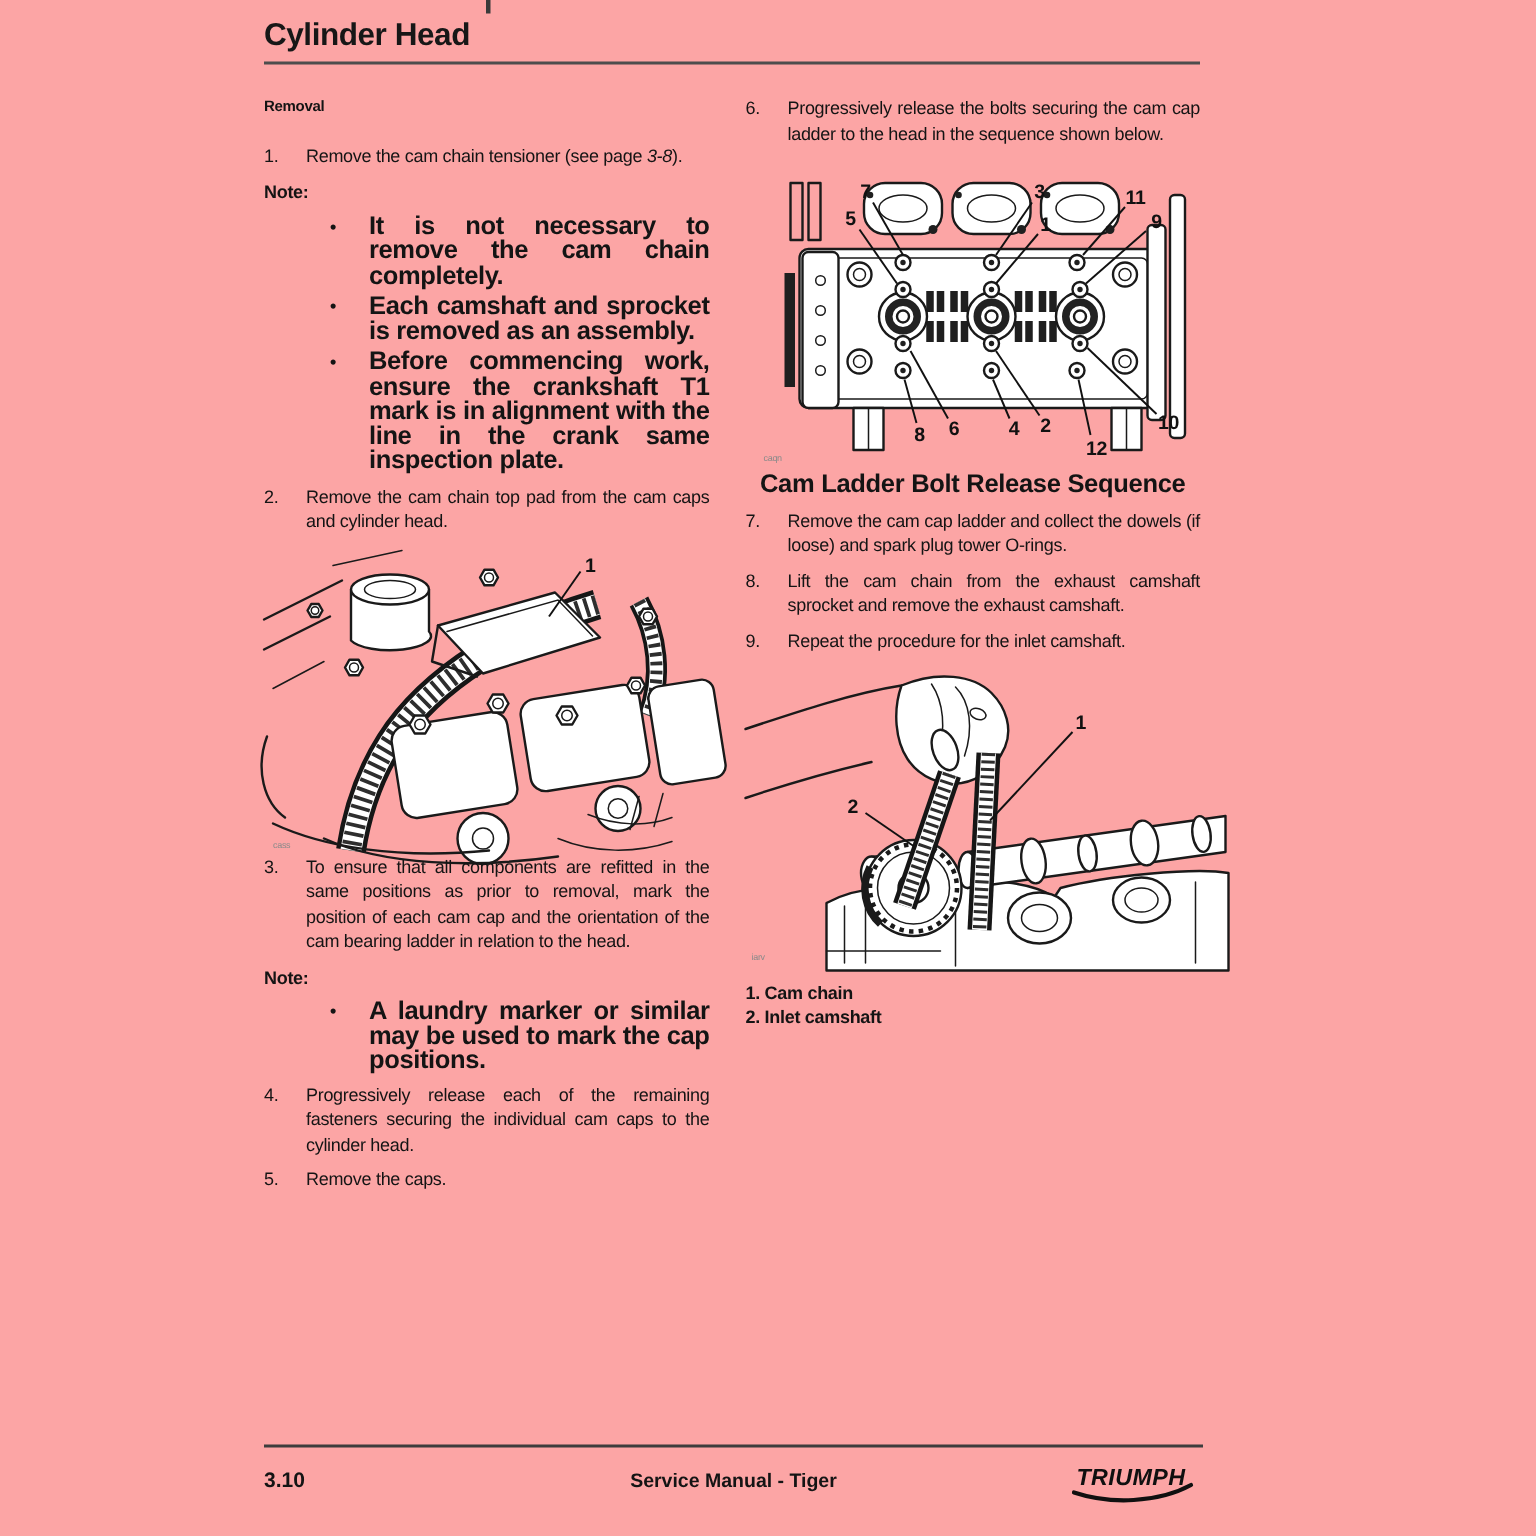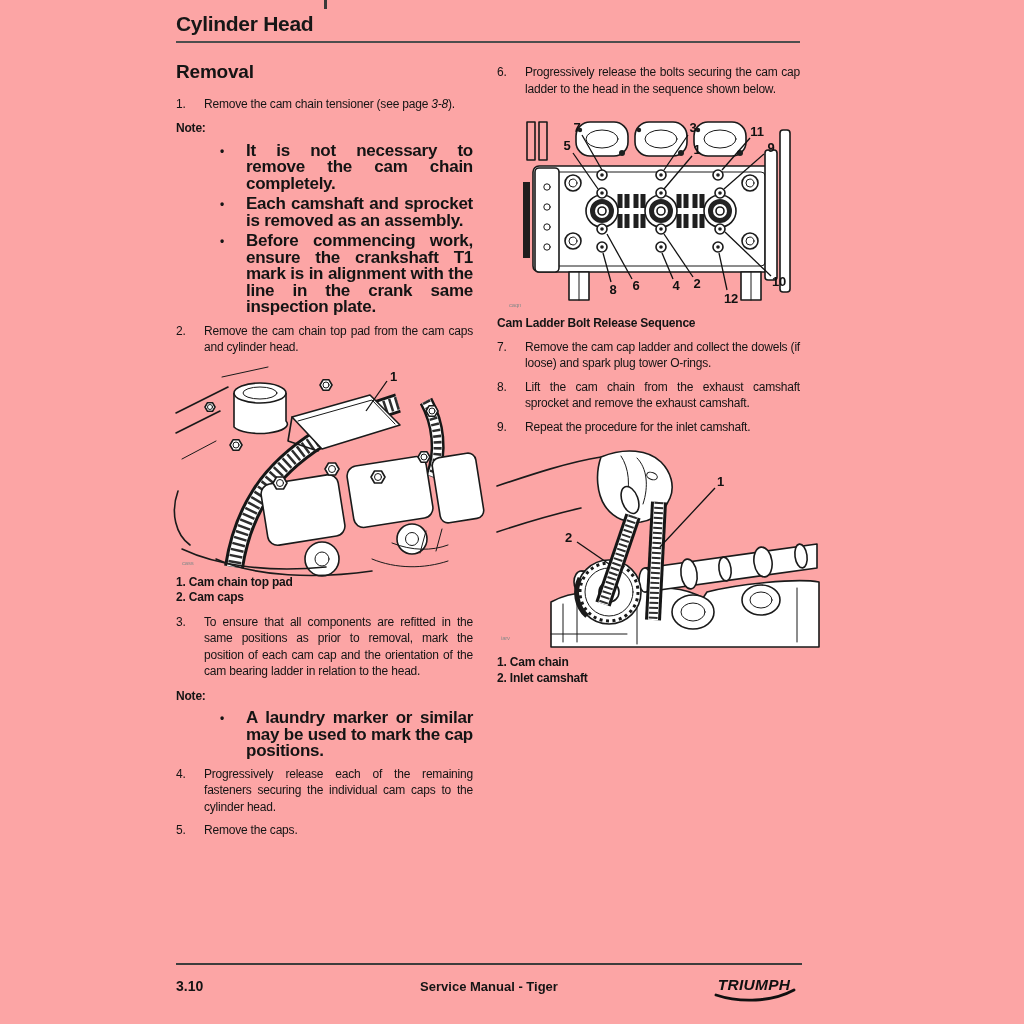--- a/index.html
+++ b/index.html
@@ -7,32 +7,32 @@
         font-family:"Liberation Sans", sans-serif;color:#141414;}
   .speck{position:absolute;background:#3a3a3a;}
   
   .hdr{position:absolute;left:176px;top:12px;width:624px;}
   .hdr h1{margin:0;font-size:21px;font-weight:bold;letter-spacing:-0.3px;color:#171717;}
   .hdr .rule{margin-top:5px;height:2.4px;background:#4d4d4d;}
   
   .col{position:absolute;top:64px;font-size:12px;line-height:16.5px;letter-spacing:-0.2px;}
   .col-left{left:176px;width:297px;}
   .col-right{left:497px;width:303px;}
-  h2.sec{margin:0 0 15px 0;font-size:19px;font-weight:bold;}
+  h2.sec{margin:0 0 15px 0;font-size:10px;font-weight:bold;}
   .step{display:flex;margin:0 0 7px 0;}
   .step .num{flex:none;width:28px;font-weight:normal;}
   .step .txt{flex:1;margin:0;text-align:justify;}
   .notelbl{font-weight:bold;margin:8px 0 6px 0;}
   .bullet{display:flex;margin:0 0 4px 0;}
   .bullet .dot{flex:none;width:26px;margin-left:44px;font-weight:bold;}
   .bullet .txt{flex:1;margin:0;text-align:justify;font-weight:bold;font-size:17px;letter-spacing:-0.25px;}
   .fig{display:block;margin:6px 0 0 0;}
   .figcap{margin:5px 0 8px 0;font-weight:bold;font-size:12px;line-height:15.5px;}
   .figcap div{margin:0;}
-  .figtitle{margin:5px 0 7px 0;text-align:left;font-weight:bold;font-size:12px;}
+  .figtitle{margin:5px 0 7px 0;text-align:center;font-weight:bold;font-size:17px;}
   svg{overflow:visible;}
   svg .ln{fill:none;stroke:#1a1a1a;stroke-width:1.6;stroke-linecap:round;stroke-linejoin:round;}
   svg .thin{fill:none;stroke:#1a1a1a;stroke-width:1;stroke-linecap:round;}
   svg .wfill{fill:#ffffff;stroke:#1a1a1a;stroke-width:1.6;stroke-linejoin:round;}
   svg .dark{fill:#1f1f1f;stroke:none;}
   svg .band-o{fill:none;stroke:#161616;stroke-linecap:butt;}
   svg .band-i{fill:none;stroke:#ffffff;stroke-linecap:butt;}
   svg .band-r{fill:none;stroke:#2e2e2e;stroke-linecap:butt;}
   svg .lead{stroke:#111;stroke-width:1.3;fill:none;}
   svg .numlbl{font-family:"Liberation Sans",sans-serif;font-size:13px;font-weight:bold;fill:#111;}
@@ -161,24 +161,20 @@
         <path class="ln" d="M2,128 C-6,150 0,172 14,182"></path>
         <path class="thin" d="M250,168 l-6,22"></path>
           <path class="thin" d="M266,166 l-6,22"></path>
       </g>
       <g>
         <line class="lead" x1="211" y1="18" x2="190" y2="48"></line>
         <text class="numlbl" x="214" y="18" font-size="14">1</text>
       </g>
       <text class="code" x="6" y="202">cass</text>
     </svg>
-    <div class="figcap">
-      <div>1. Cam chain top pad</div>
-      <div>2. Cam caps</div>
-    </div>
 
     <div class="step">
       <span class="num">3.</span>
       <p class="txt">To ensure that all components are refitted in the same positions as prior to removal, mark the position of each cam cap and the orientation of the cam bearing ladder in relation to the head.</p>
     </div>
 
     <div class="notelbl">Note:</div>
     <div class="bullet">
       <span class="dot">•</span>
       <p class="txt">A laundry marker or similar may be used to mark the cap positions.</p>

